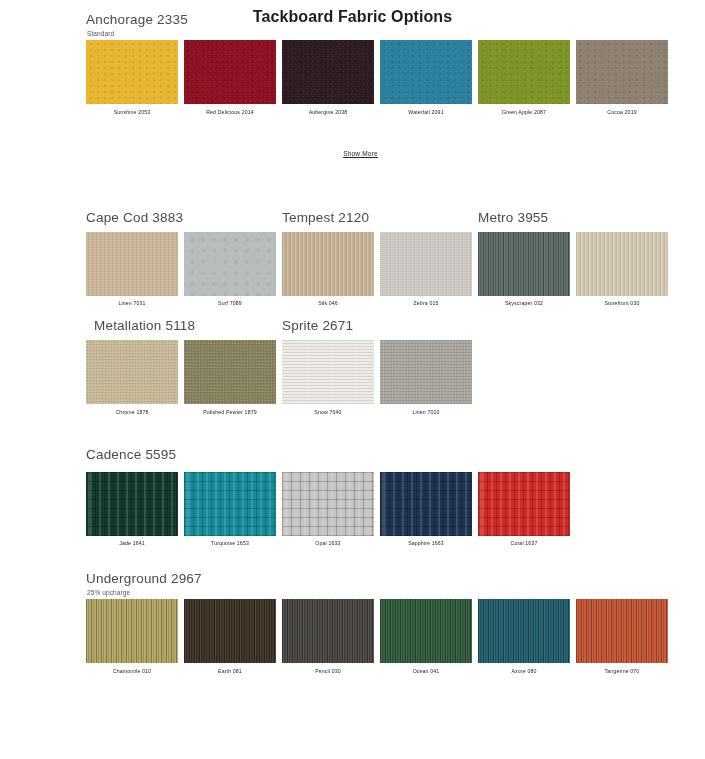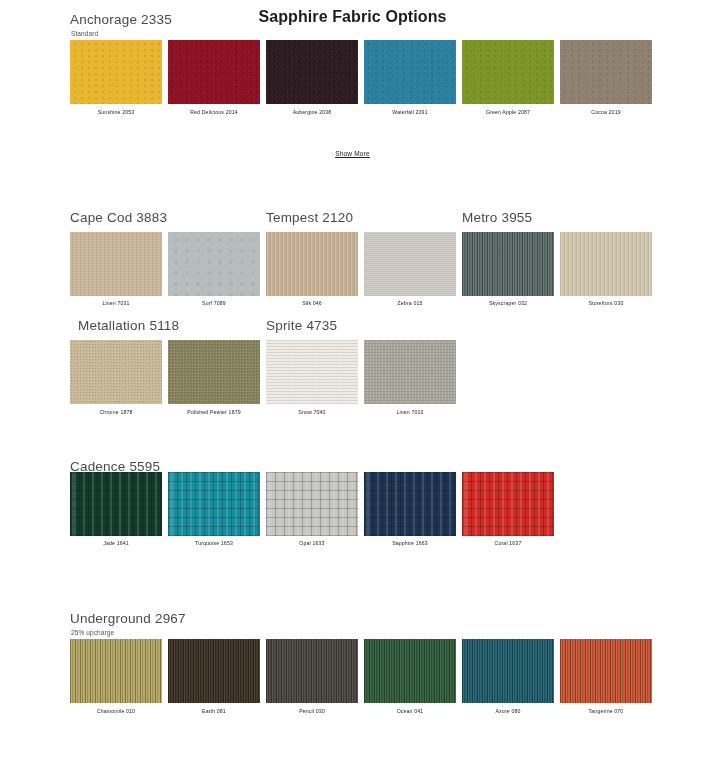--- a/index.html
+++ b/index.html
@@ -18,21 +18,21 @@
   }
   .page-title {
     text-align: center;
     font-size: 16px;
     font-weight: bold;
     color: #1d1d1d;
     letter-spacing: .1px;
     padding-top: 8px;
     margin: 0 0 14px 0;
   }
-  .content { padding: 0 0 0 0; }
+  .content { padding: 0 0 0 16px; }
 
   .collection {
     position: relative;
     padding-left: 70px;
   }
   .group-head {
     position: relative;
     height: 0;
   }
   .group-title {
@@ -145,21 +145,21 @@
       radial-gradient(circle at 30% 40%, rgba(255,255,255,.05) 0 2px, transparent 2px),
       radial-gradient(circle at 75% 70%, rgba(0,0,0,.05) 0 2px, transparent 2px);
     background-size: 9px 9px, 11px 11px;
   }
 </style>
 </head>
 <body>
 
 <div id="page">
 
-  <h1 class="page-title">Sapphire Fabric Options</h1>
+  <h1 class="page-title">Tackboard Fabric Options</h1>
 
   <div class="content">
 
     <div class="collection" style="margin-top:14px;">
       <div class="group-head">
         <div class="group-title" style="top:-28px; left:0;">Anchorage 2335</div>
         <div class="group-sub" style="top:-10px; left:1px;">Standard</div>
       </div>
       <div class="swatch-row">
         <div class="swatch-cell">
@@ -247,21 +247,21 @@
             <div class="tex tex-vstripe-soft"></div>
           </div>
           <div class="swatch-label">Storefront 030</div>
         </div>
       </div>
     </div>
 
     <div class="collection" style="margin-top:33px;">
       <div class="group-head">
         <div class="group-title" style="top:-22px; left:8px;">Metallation 5118</div>
-        <div class="group-title" style="top:-22px; left:196px;">Sprite 4735</div>
+        <div class="group-title" style="top:-22px; left:196px;">Sprite 2671</div>
       </div>
       <div class="swatch-row">
         <div class="swatch-cell">
           <div class="swatch" style="background:#c7b998;">
             <div class="tex tex-dot"></div>
           </div>
           <div class="swatch-label">Chrome 1878</div>
         </div>
         <div class="swatch-cell">
           <div class="swatch" style="background:#87825e;">
@@ -279,21 +279,21 @@
           <div class="swatch" style="background:#a8a59c;">
             <div class="tex tex-weave"></div>
           </div>
           <div class="swatch-label">Linen 7010</div>
         </div>
       </div>
     </div>
 
     <div class="collection" style="margin-top:56px;">
       <div class="group-head">
-        <div class="group-title" style="top:-25px; left:0;margin-top:12px;">Cadence 5595</div>
+        <div class="group-title" style="top:-25px; left:0;">Cadence 5595</div>
       </div>
       <div class="swatch-row">
         <div class="swatch-cell">
           <div class="swatch" style="background:#123b2c;">
             <div class="tex tex-basket"></div>
           </div>
           <div class="swatch-label">Jade 1641</div>
         </div>
         <div class="swatch-cell">
           <div class="swatch" style="background:#168c9c;">
@@ -315,21 +315,21 @@
         </div>
         <div class="swatch-cell">
           <div class="swatch" style="background:#cf2b26;">
             <div class="tex tex-basket"></div>
           </div>
           <div class="swatch-label">Coral 1637</div>
         </div>
       </div>
     </div>
 
-    <div class="collection" style="margin-top:92px;">
+    <div class="collection" style="margin-top:52px;">
       <div class="group-head">
         <div class="group-title" style="top:-28px; left:0;">Underground 2967</div>
         <div class="group-sub" style="top:-10px; left:1px;">25% upcharge</div>
       </div>
       <div class="swatch-row">
         <div class="swatch-cell">
           <div class="swatch" style="background:#b4a663;">
             <div class="tex tex-vstripe"></div>
           </div>
           <div class="swatch-label">Chamomile 010</div>

